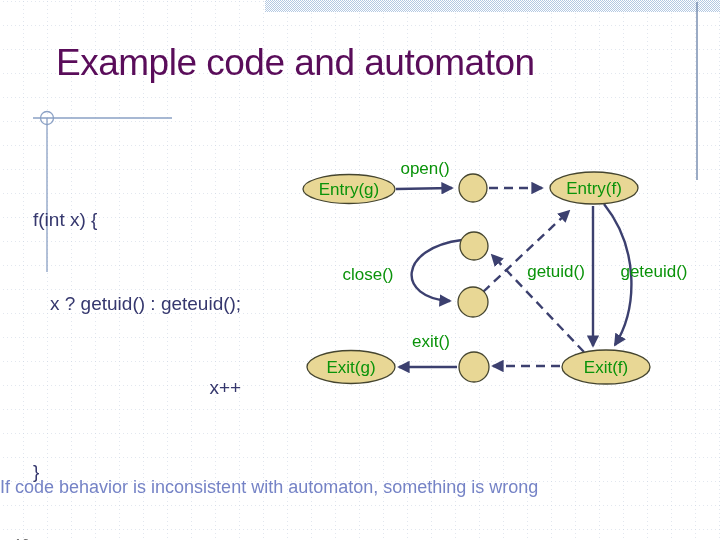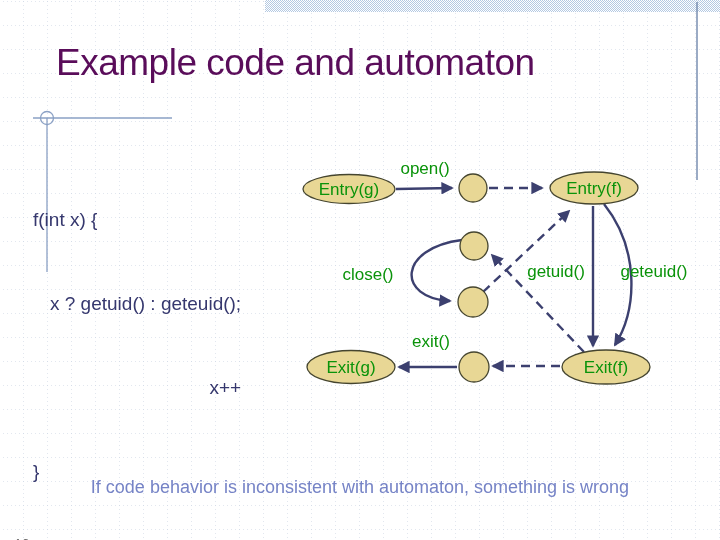--- a/index.html
+++ b/index.html
@@ -17,21 +17,21 @@
     color:#5a0d5a;white-space:nowrap;
   }
   .code{
     position:absolute;left:33px;top:150px;
     font-size:19px;line-height:28px;
     color:#36386e;white-space:pre;
   }
   .code-line.indent{padding-left:17px;text-align:right;}
   .footer{
     position:absolute;left:0;top:477px;width:720px;
-    text-align:center;font-size:18px;color:#7583c6;
+    text-align:left;font-size:18px;color:#7583c6;
   }
   .page-number{
     position:absolute;left:12px;top:537px;
     font-size:15px;color:#6b6b6b;font-family:Liberation Mono, monospace;
   }
   .diagram text{font-size:17px;}
   .node-label{fill:#0a930a;}
   .edge-label{fill:#0a930a;}
 </style>
 </head>

